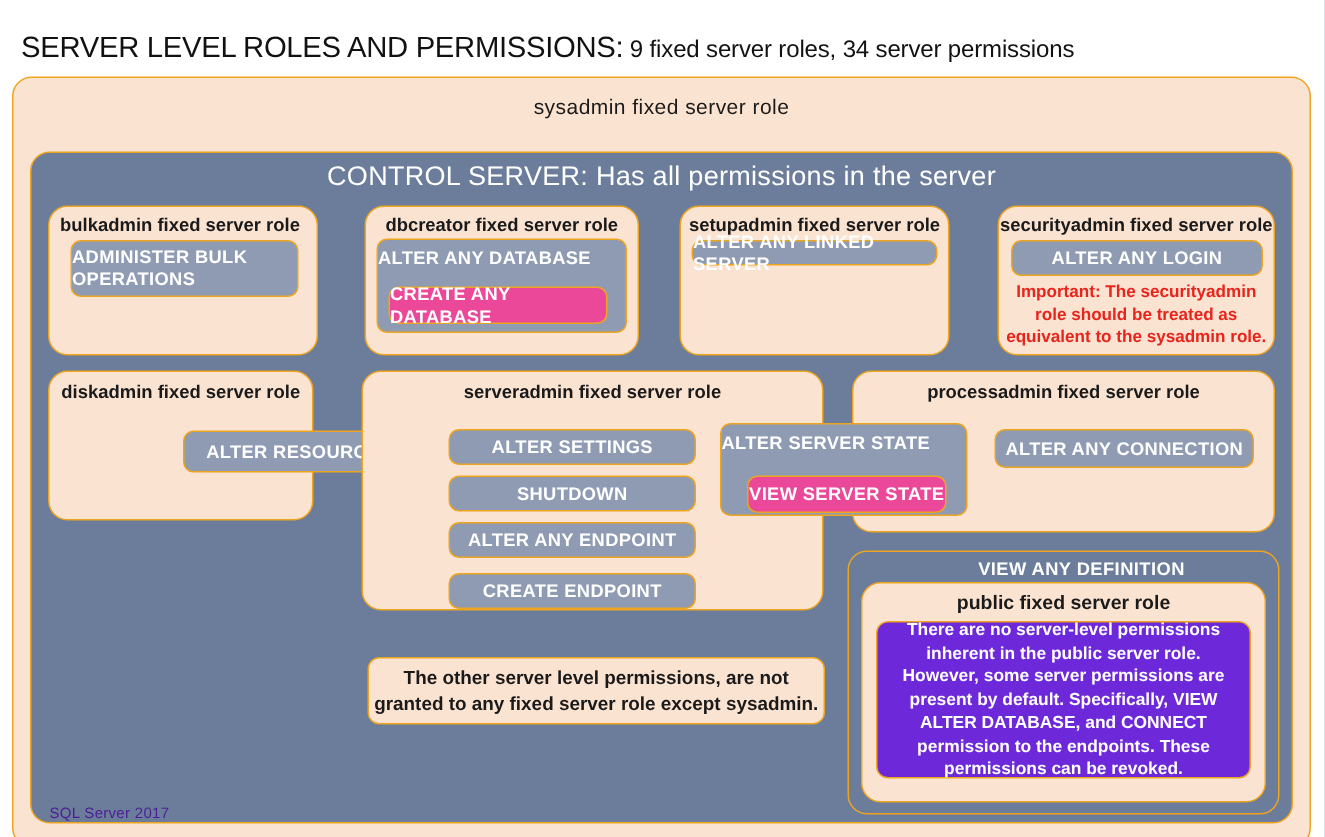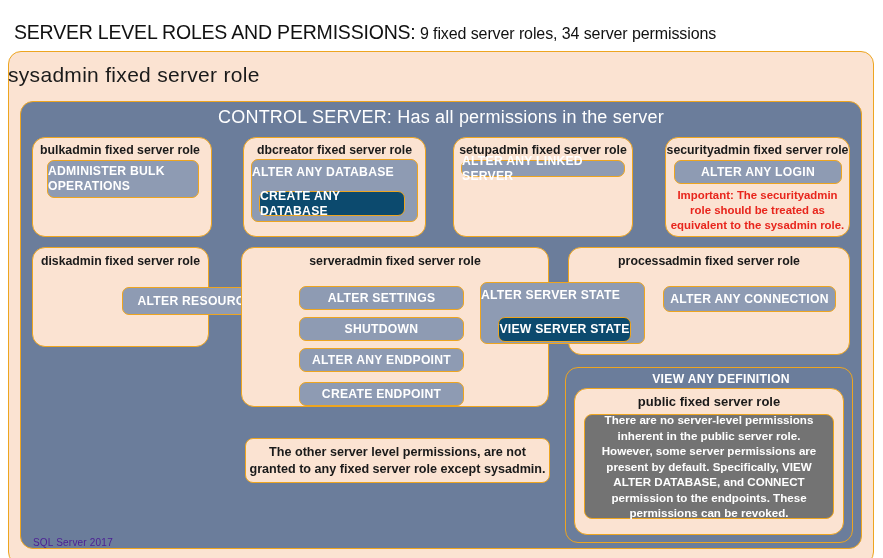--- a/index.html
+++ b/index.html
@@ -48,21 +48,22 @@
     border-radius: 13px;
   }
   .peach { background: #fbe3d2; }
   .slate { background: #6b7d9b; }
 
   
   #sysadmin-frame { left: 8px; top: 36px; width: 866px; height: 514px; }
   #sysadmin-label {
     position: absolute;
     left: 8px; top: 48px; width: 866px;
-    font-size: 21px;
+    text-align: center;
+    font-size: 14px;
     color: #1a1a1a;
     letter-spacing: 0.3px;
   }
 
   
   #control-frame { left: 20px; top: 86px; width: 842px; height: 448px; }
   #control-label {
     position: absolute;
     left: 20px; top: 92px; width: 842px;
     text-align: center;
@@ -92,21 +93,21 @@
     color: #ffffff;
     font-size: 12.2px;
     font-weight: bold;
     letter-spacing: 0.25px;
     display: flex;
     align-items: center;
     justify-content: center;
     text-align: left;
     line-height: 1.22;
   }
-  .perm.dark { background: #0c4a6e; }
+  .perm.dark { background: #ec4899; }
 
   
   .note {
     position: absolute;
     box-sizing: border-box;
     border: 1.6px solid #eda520;
     border-radius: 8px;
     display: flex;
     align-items: center;
     justify-content: center;
@@ -218,19 +219,19 @@
   <div class="perm dark" style="left:498px; top:302px; width:133px; height:25px;">VIEW SERVER STATE</div>
 
   <div class="note note-peach" style="left:245px; top:423px; width:305px; height:45px;">The other server level permissions,  are not granted to any fixed server role except sysadmin.</div>
 
   <div class="frame slate" style="left:565px; top:352px; width:288px; height:176px;"></div>
   <div id="view-any-def-label" style="left:565px; top:357px; width:312px;">VIEW ANY DEFINITION</div>
 
   <div class="frame peach" style="left:574px; top:373px; width:270px; height:147px;"></div>
   <div id="public-title" style="left:574px; top:379px; width:270px;">public  fixed server role</div>
 
-  <div class="note" style="left:584px; top:399px; width:250px; height:105px; background:#737373;">
+  <div class="note" style="left:584px; top:399px; width:250px; height:105px; background:#6d28d9;">
     <div id="public-body">There are no server-level permissions inherent in the public server role. However, some server permissions are present by default. Specifically, VIEW ALTER DATABASE, and CONNECT permission to the endpoints. These permissions can be revoked.</div>
   </div>
 
   <div id="footer-label">SQL Server 2017</div>
 
 </div>
 
 </body></html>

